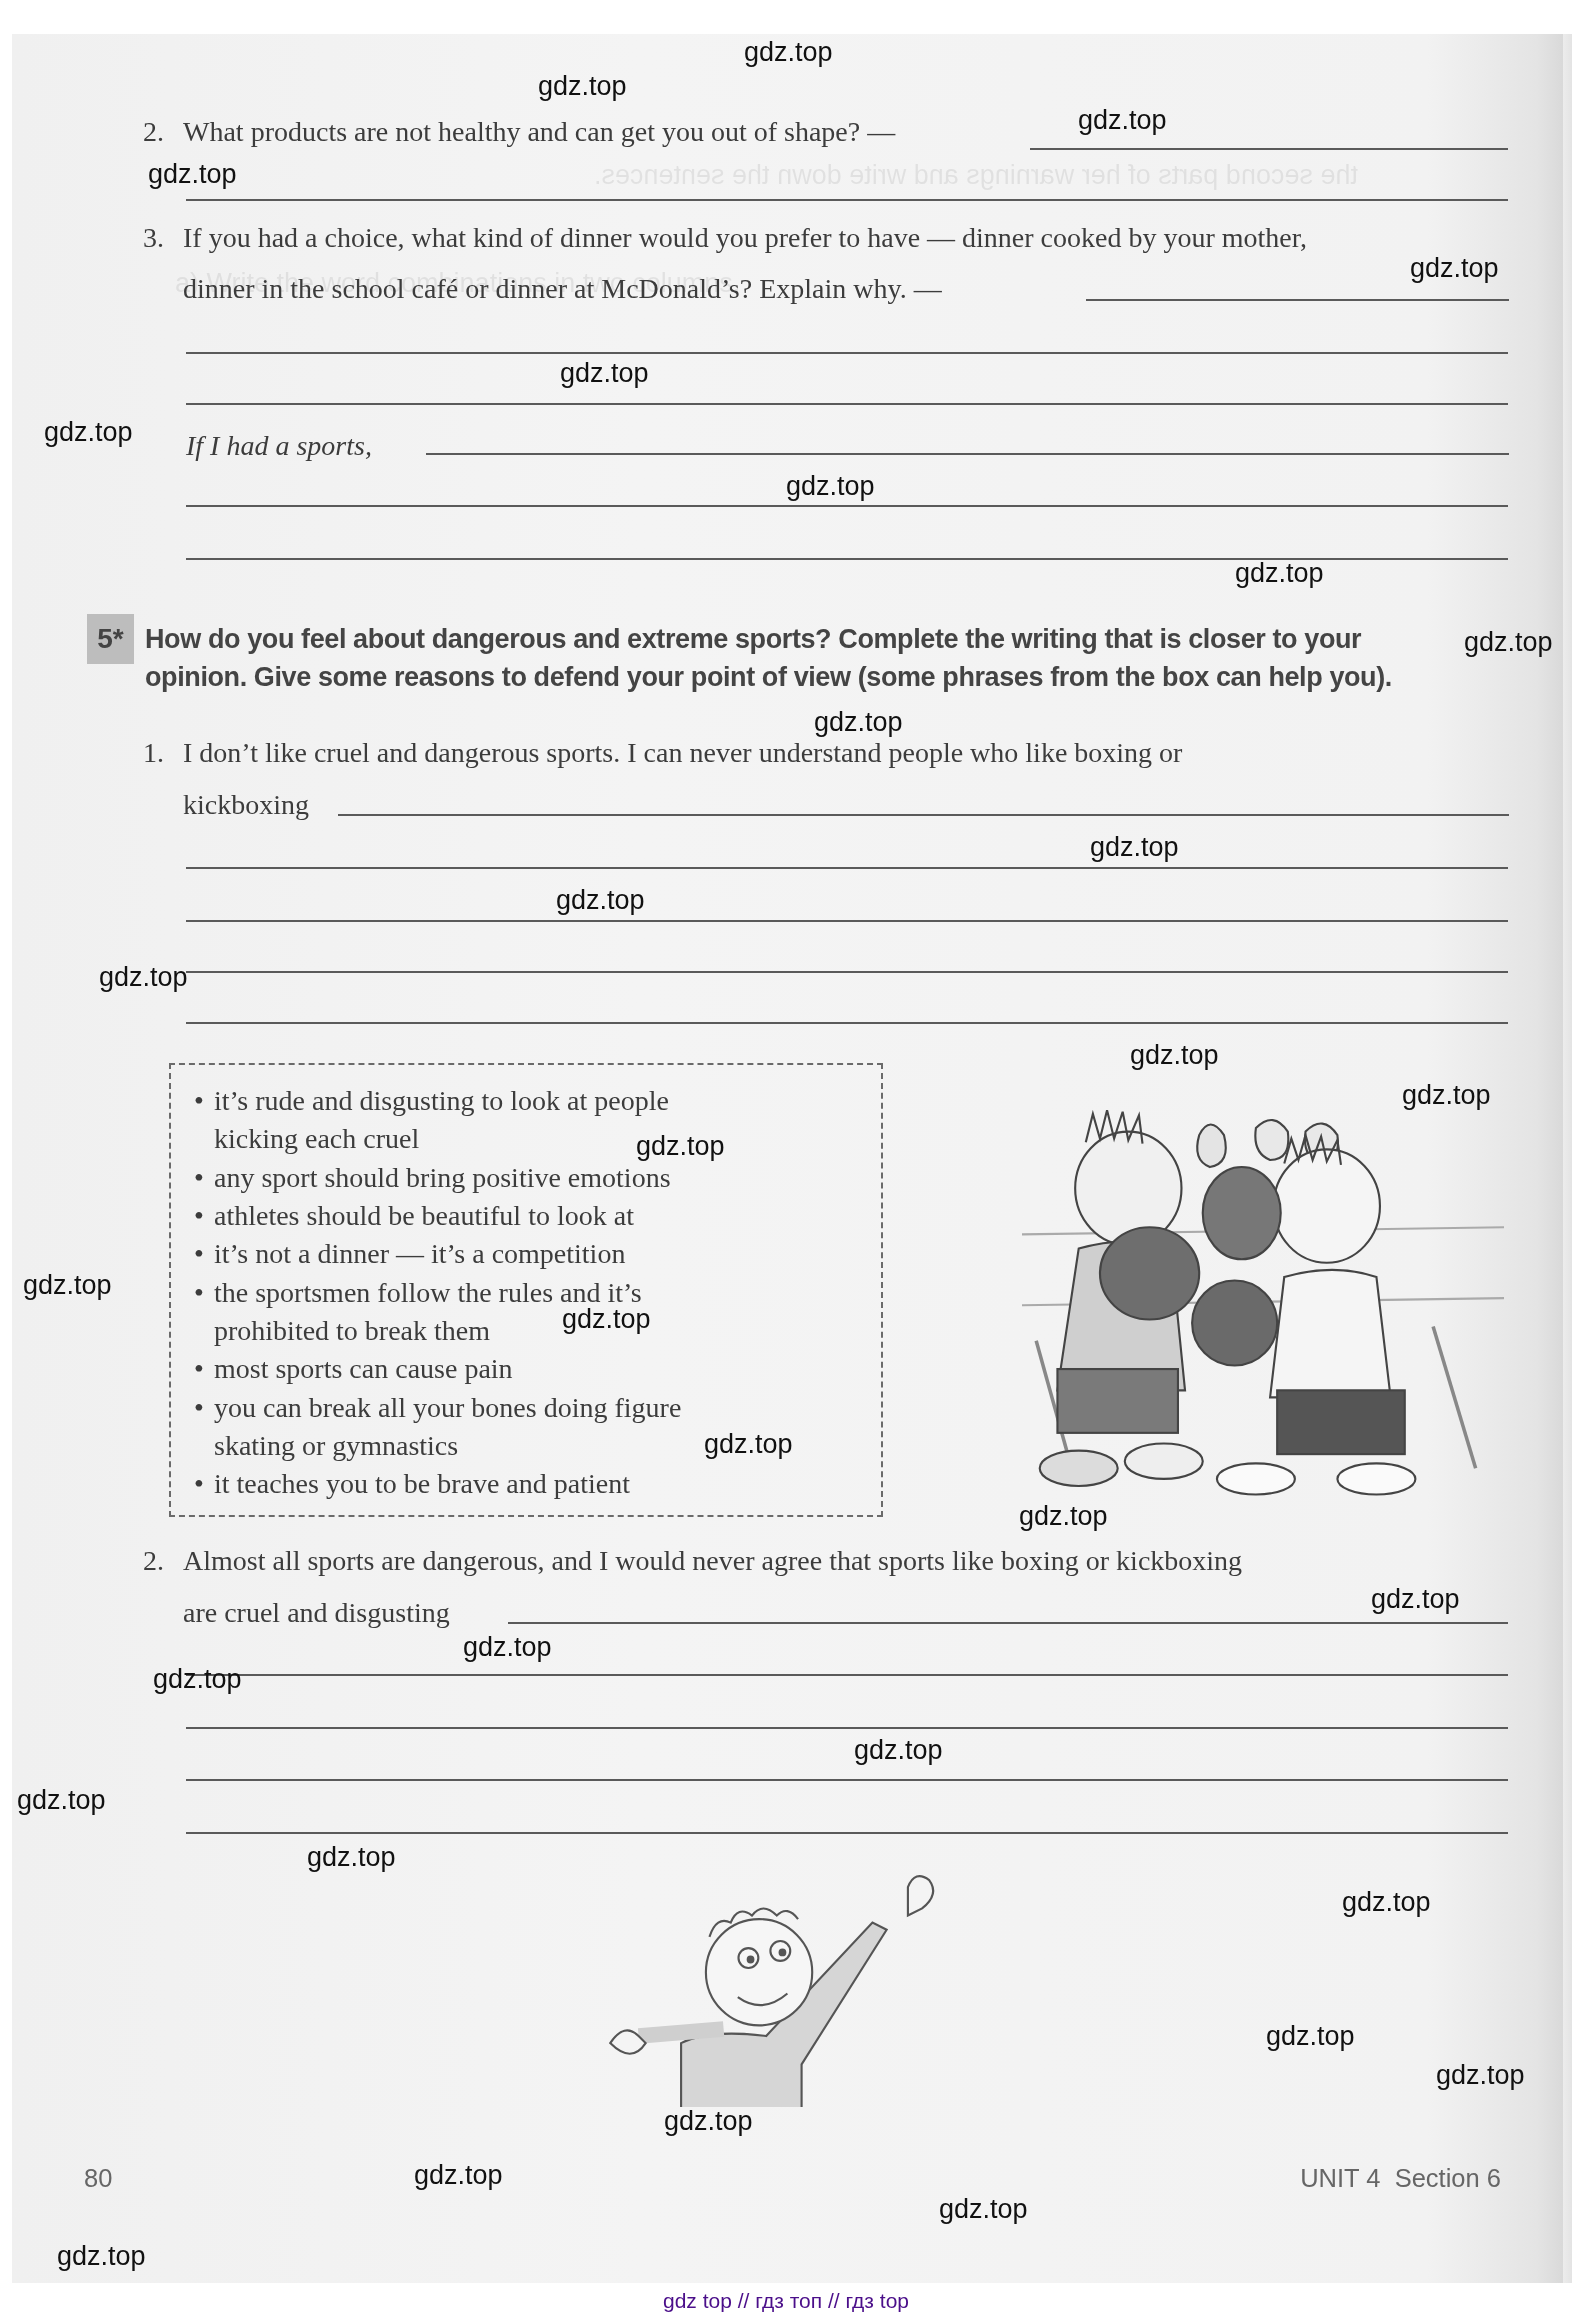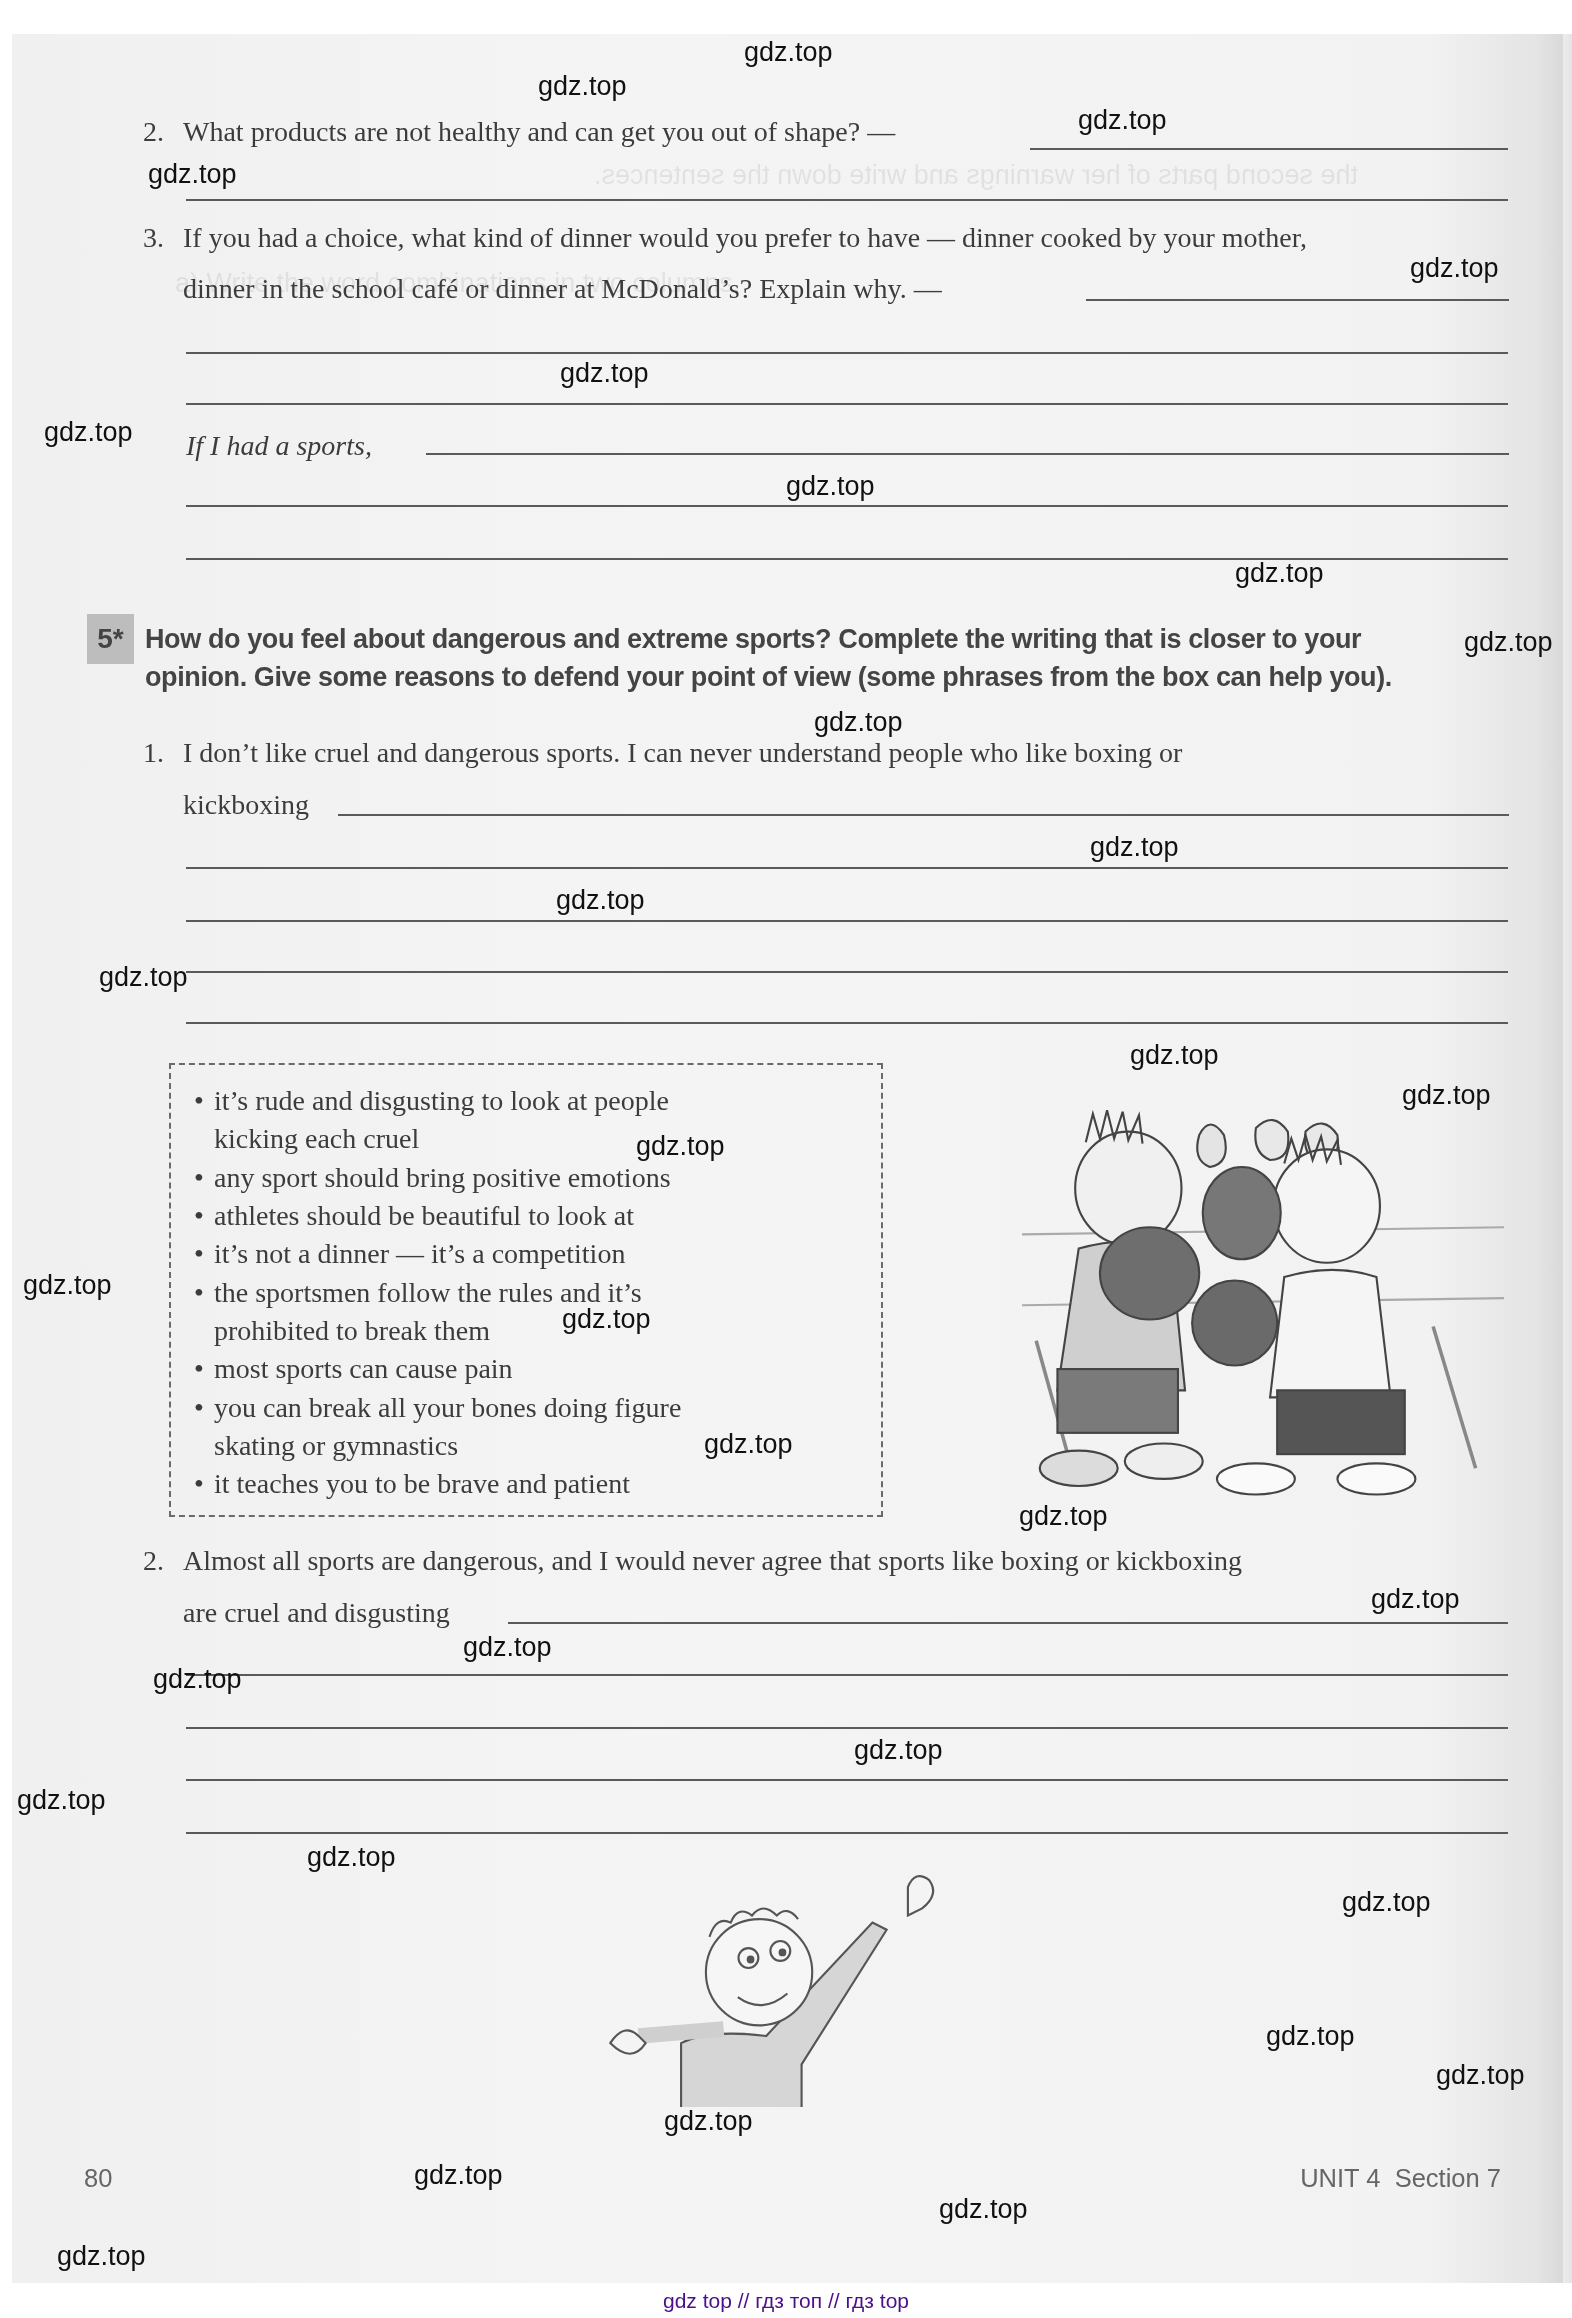--- a/index.html
+++ b/index.html
@@ -135,21 +135,21 @@
     <path d="M160 90 q10 -30 30 -20 q10 -25 30 -10 q15 -20 35 0 q15 -15 30 5"></path>
     <circle cx="215" cy="120" r="14"></circle>
       <circle cx="260" cy="110" r="14"></circle>
     <circle cx="218" cy="122" r="4" fill="#555"></circle>
       <circle cx="263" cy="112" r="4" fill="#555"></circle>
     <path d="M200 175 q35 25 70 -5"></path>
   </g>
 </svg>
 
 <div class="footer-num">80</div>
-<div class="footer-unit"><span>UNIT 4</span>&nbsp;&nbsp;<span>Section 7</span></div>
+<div class="footer-unit"><span>UNIT 4</span>&nbsp;&nbsp;<span>Section 6</span></div>
 
 <div class="wm" style="left:744px;top:37px;">gdz.top</div>
 <div class="wm" style="left:538px;top:71px;">gdz.top</div>
 <div class="wm" style="left:1078px;top:105px;">gdz.top</div>
 <div class="wm" style="left:148px;top:159px;">gdz.top</div>
 <div class="wm" style="left:1410px;top:253px;">gdz.top</div>
 <div class="wm" style="left:560px;top:358px;">gdz.top</div>
 <div class="wm" style="left:44px;top:417px;">gdz.top</div>
 <div class="wm" style="left:786px;top:471px;">gdz.top</div>
 <div class="wm" style="left:1235px;top:558px;">gdz.top</div>

